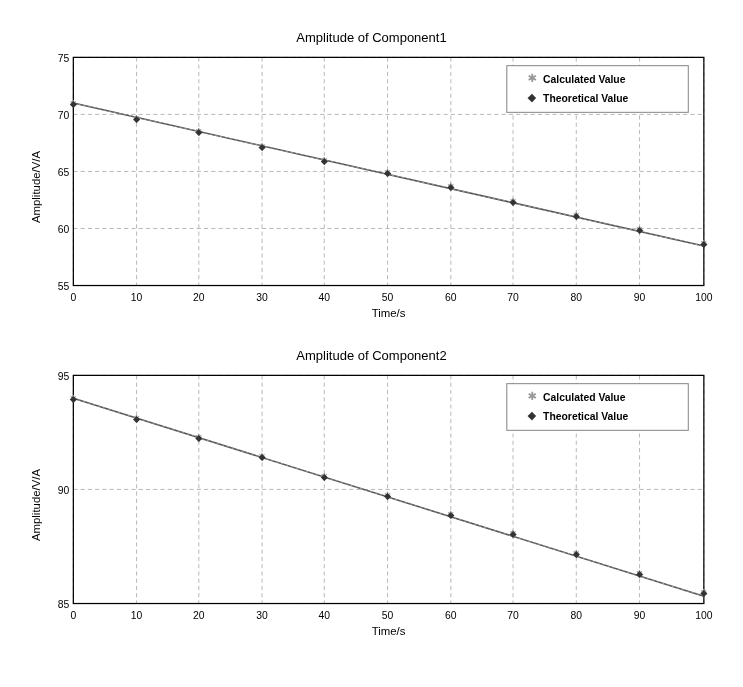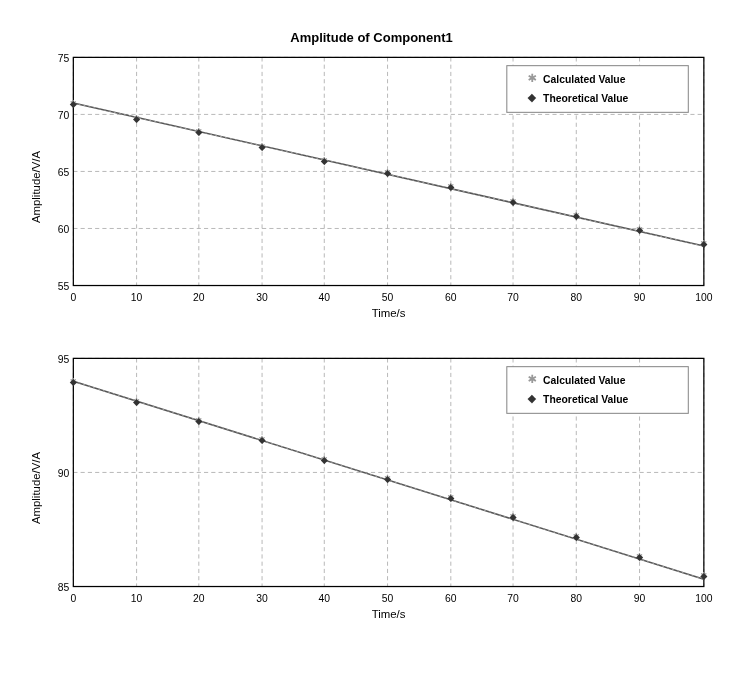--- a/index.html
+++ b/index.html
@@ -22,21 +22,21 @@
     }
     .chart-wrapper {
       position: relative;
       width: 720px;
       height: 310px;
       background: #fff;
     }
     .chart-title {
       text-align: center;
       font-size: 13px;
-      font-weight: bold;
+      font-weight: normal;
       margin-bottom: 2px;
       color: #000;
     }
     .chart-area {
       position: relative;
       width: 100%;
       height: 280px;
     }
     svg.chart-svg {
       width: 100%;
@@ -126,20 +126,21 @@
         <rect x="470" y="18" width="175" height="45" fill="#fff" stroke="#888" stroke-width="1"></rect>
         <text x="490" y="34" font-size="11" fill="#999" font-family="Arial">✱</text>
         <text x="505" y="35" font-size="10" font-weight="bold" fill="#000" font-family="Arial">Calculated Value</text>
         <text x="490" y="52" font-size="11" fill="#333" font-family="Arial">◆</text>
         <text x="505" y="53" font-size="10" font-weight="bold" fill="#000" font-family="Arial">Theoretical Value</text>
       </svg>
     </div>
   </div>
 
   <div class="chart-wrapper">
+    <div class="chart-title">Amplitude of Component2</div>
     <div class="chart-area">
       <svg class="chart-svg" viewBox="0 0 680 270" xmlns="http://www.w3.org/2000/svg">
 
         <text x="10" y="145" font-size="11" text-anchor="middle" transform="rotate(-90,10,135)" fill="#000" font-family="Arial">Amplitude/V/A</text>
 
         <line x1="52" y1="10" x2="660" y2="10" stroke="#aaa" stroke-width="0.8" stroke-dasharray="4,3"></line>
         <line x1="52" y1="120" x2="660" y2="120" stroke="#aaa" stroke-width="0.8" stroke-dasharray="4,3"></line>
         <line x1="52" y1="230" x2="660" y2="230" stroke="#aaa" stroke-width="0.8" stroke-dasharray="4,3"></line>
 
         <line x1="52" y1="10" x2="52" y2="230" stroke="#aaa" stroke-width="0.8" stroke-dasharray="4,3"></line>

